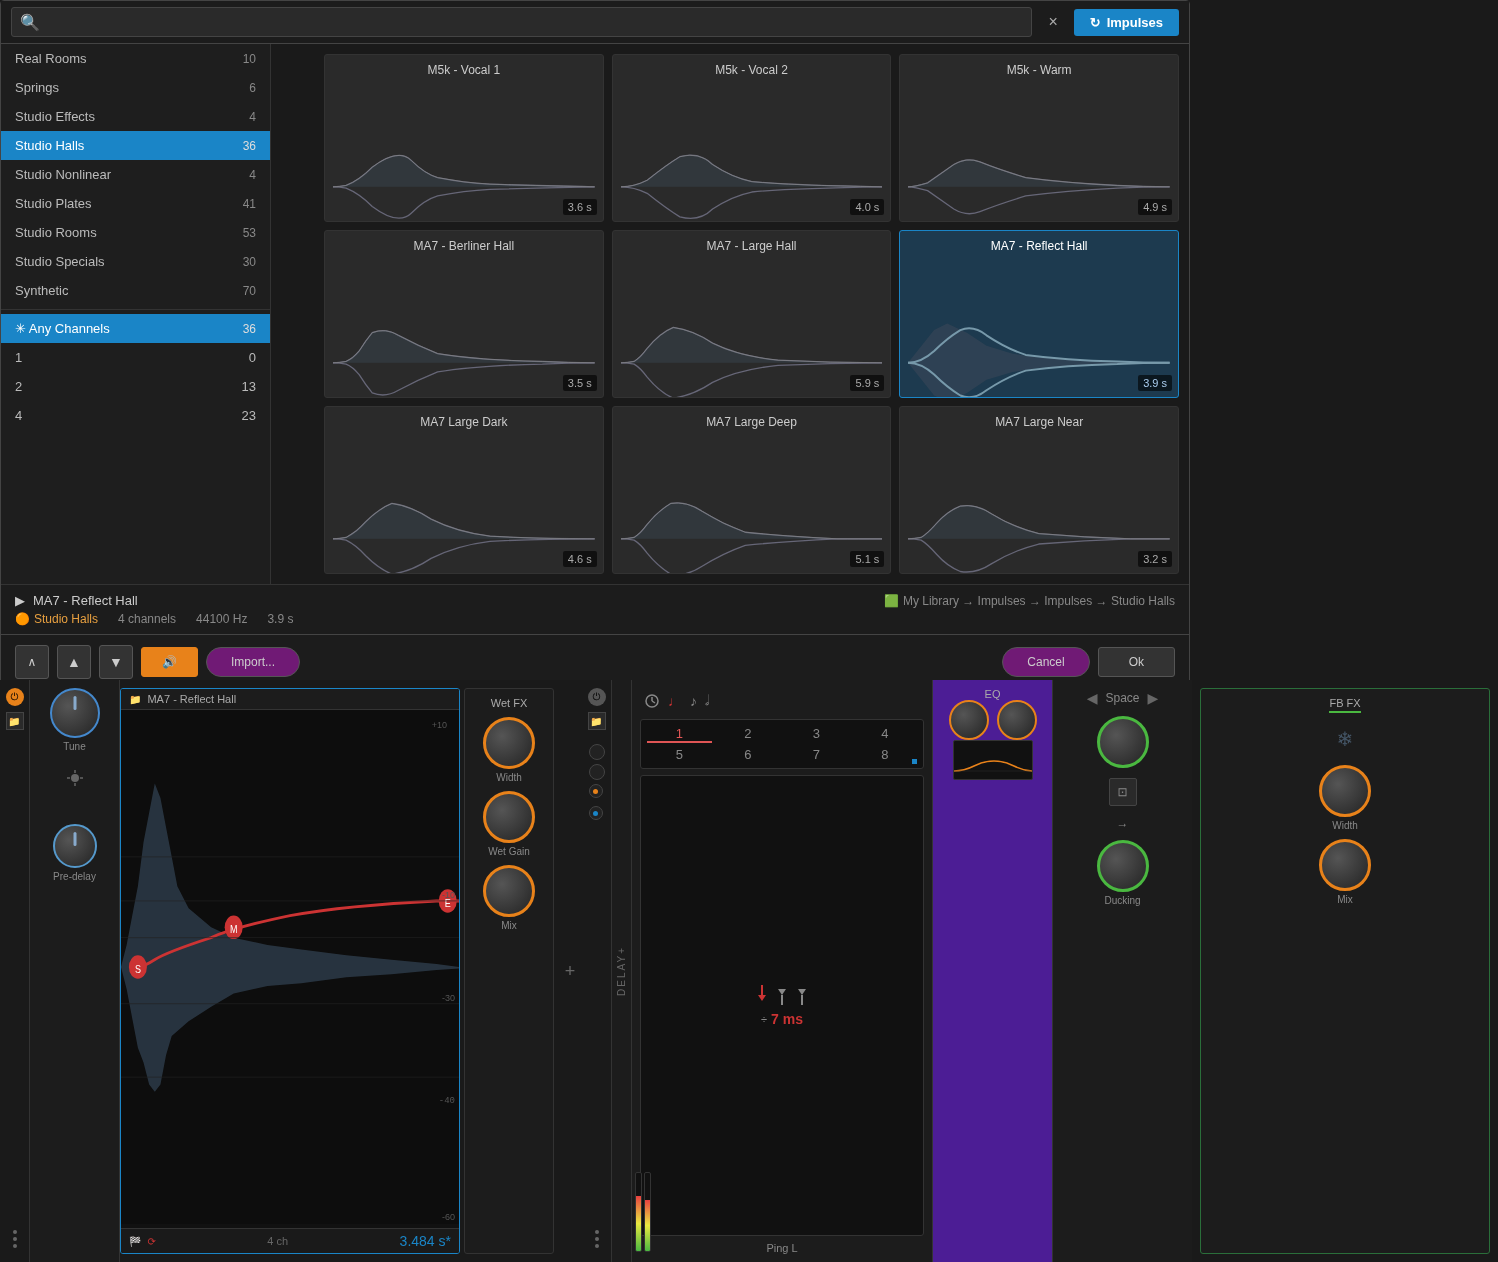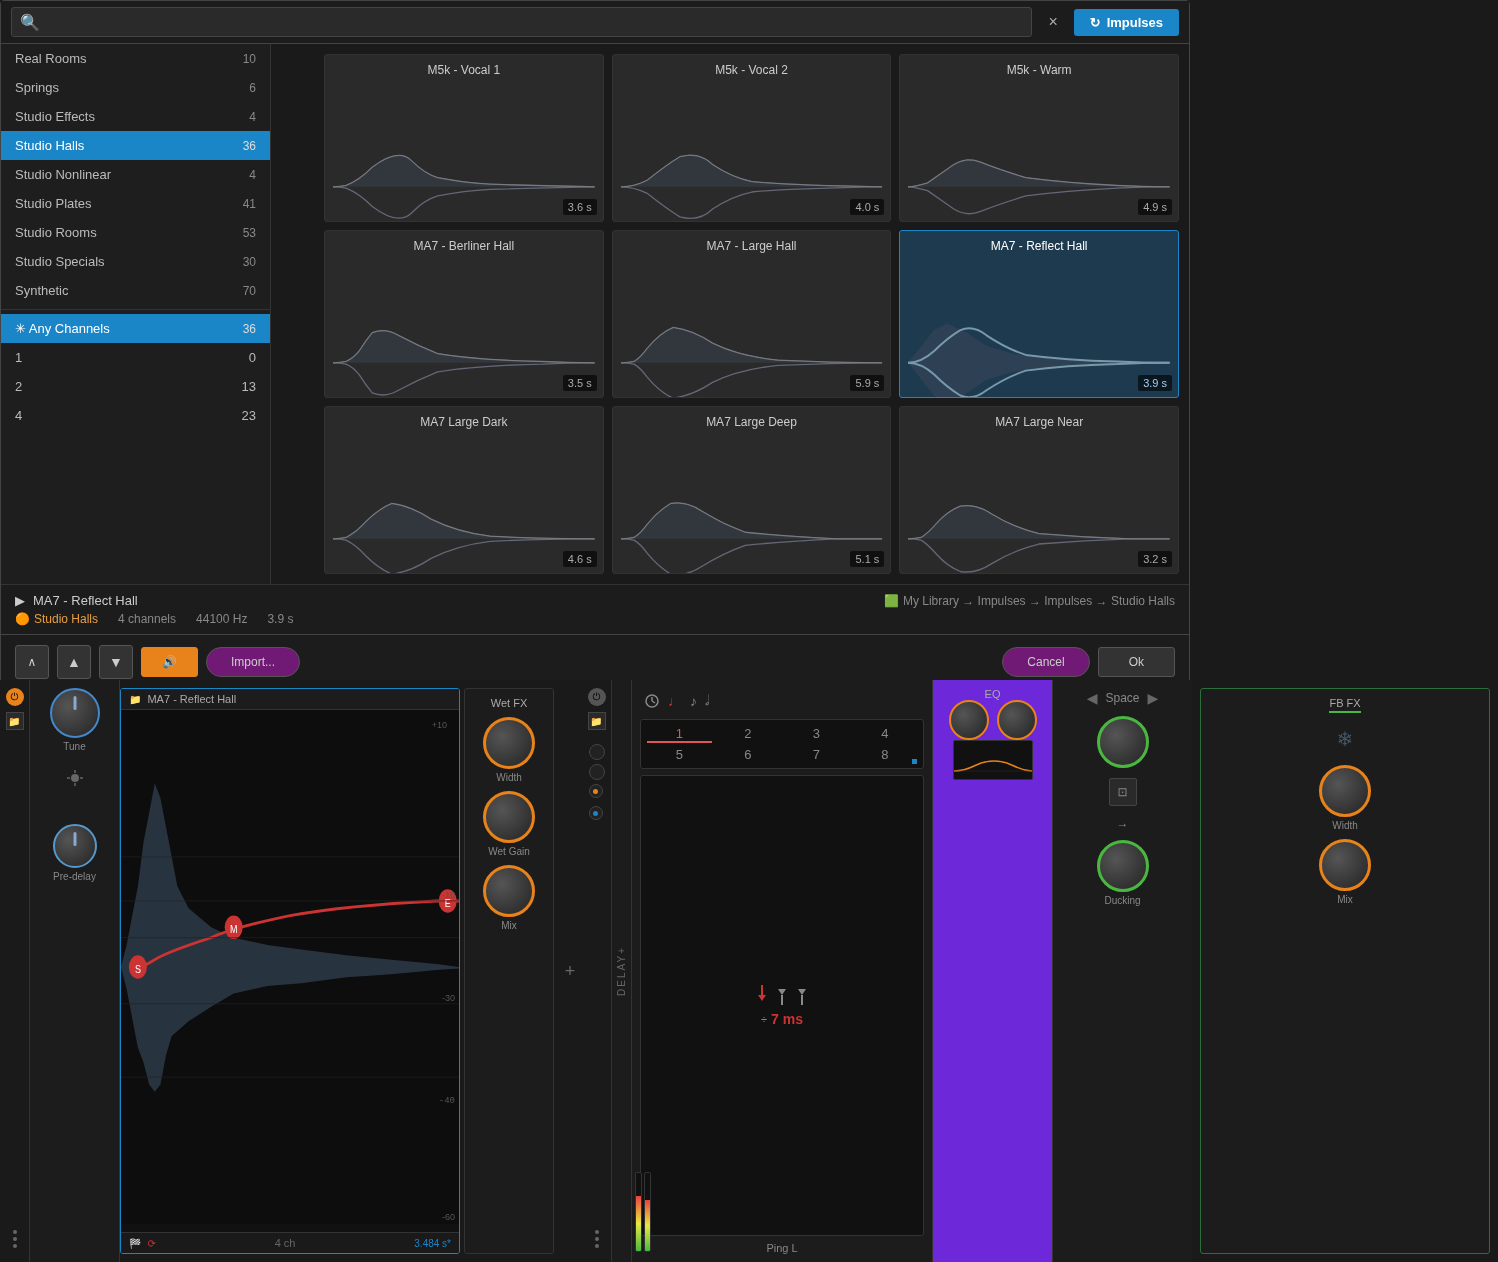--- a/index.html
+++ b/index.html
@@ -717,21 +717,21 @@
         <line x1="0" y1="250" x2="300" y2="250" stroke="#222" stroke-width="0.5"></line>
       </svg>
     </div>
 
     <div style="position:absolute;bottom:0;left:0;right:0;padding:4px 8px;display:flex;align-items:center;justify-content:space-between;background:#1a1a1a;border-top:1px solid #333;">
       <div style="display:flex;gap:6px;align-items:center;">
         <span style="font-size:10px;color:#888;">🏁</span>
         <span style="font-size:10px;color:#cc3333;">⟳</span>
       </div>
       <span style="font-size:11px;color:#666;">4 ch</span>
-      <span style="font-size:10px;color:#1a85c7;">3.484 s*</span>
+      <span style="font-size:14px;color:#1a85c7;">3.484 s*</span>
     </div>
   </div>
 
   <div style="display:flex;flex-direction:column;background:#1c1c1c;border:1px solid #333;border-radius:3px;margin:8px 4px;padding:8px;align-items:center;gap:8px;width:90px;">
     <span style="font-size:11px;color:#aaa;text-align:center;">Wet FX</span>
     <div class="knob-group">
       <div class="orange-ring"></div>
       <span class="knob-label">Width</span>
     </div>
     <div class="knob-group">
@@ -818,21 +818,21 @@
       </div>
       <div style="display:flex;align-items:center;gap:4px;">
         <span style="color:#888;font-size:11px;">÷</span>
         <span style="color:#cc3333;font-size:14px;font-weight:bold;">7 ms</span>
       </div>
     </div>
 
     <div style="text-align:center;font-size:11px;color:#888;">Ping L</div>
   </div>
 
-  <div style="display:flex;flex-direction:column;align-items:center;padding:8px;gap:0;background:#6d28d9;border-left:1px solid #333;width:120px;">
+  <div style="display:flex;flex-direction:column;align-items:center;padding:8px;gap:0;background:#4c1d95;border-left:1px solid #333;width:120px;">
     <span style="font-size:11px;color:#aaa;">EQ</span>
     <div style="display:flex;gap:8px;">
       <div class="knob-group">
         <div style="width:40px;height:40px;border-radius:50%;background:radial-gradient(circle at 35% 35%,#555,#222);border:2px solid #e8821a;cursor:pointer;"></div>
       </div>
       <div class="knob-group">
         <div style="width:40px;height:40px;border-radius:50%;background:radial-gradient(circle at 35% 35%,#555,#222);border:2px solid #e8821a;cursor:pointer;"></div>
       </div>
     </div>
     <div style="width:80px;height:40px;background:#111;border:1px solid #333;border-radius:2px;position:relative;overflow:hidden;">

